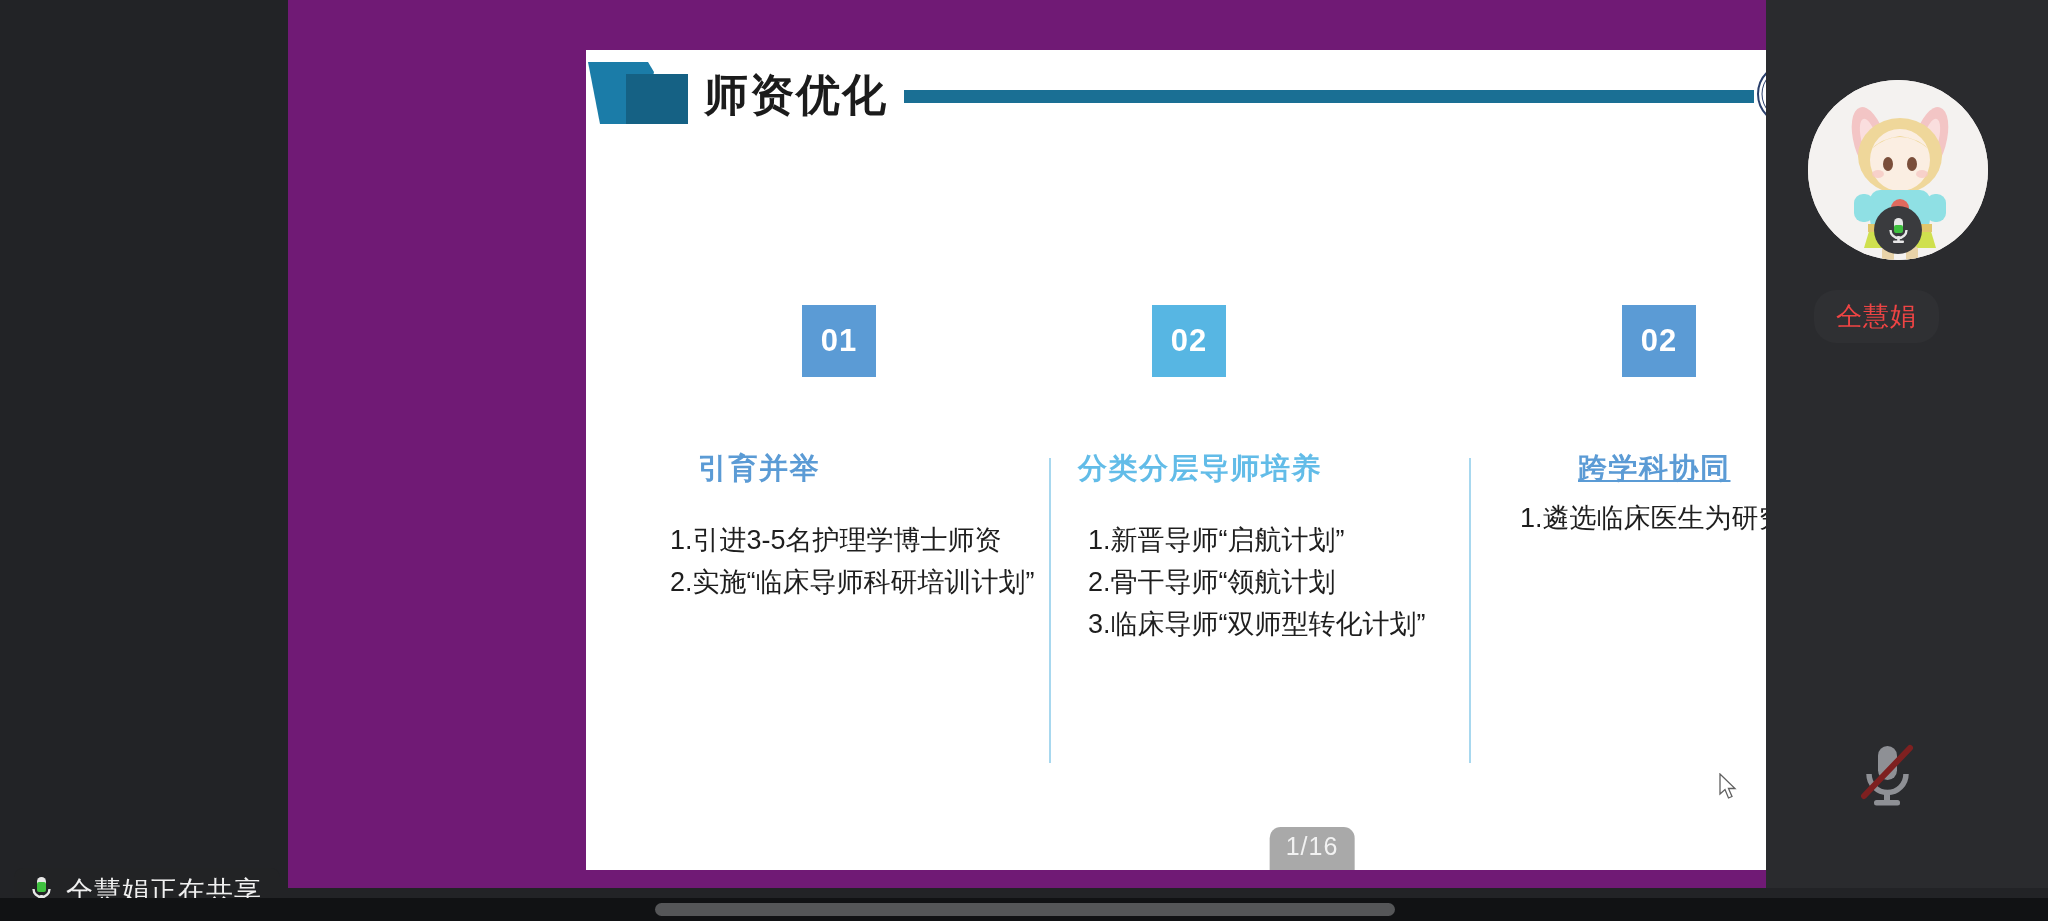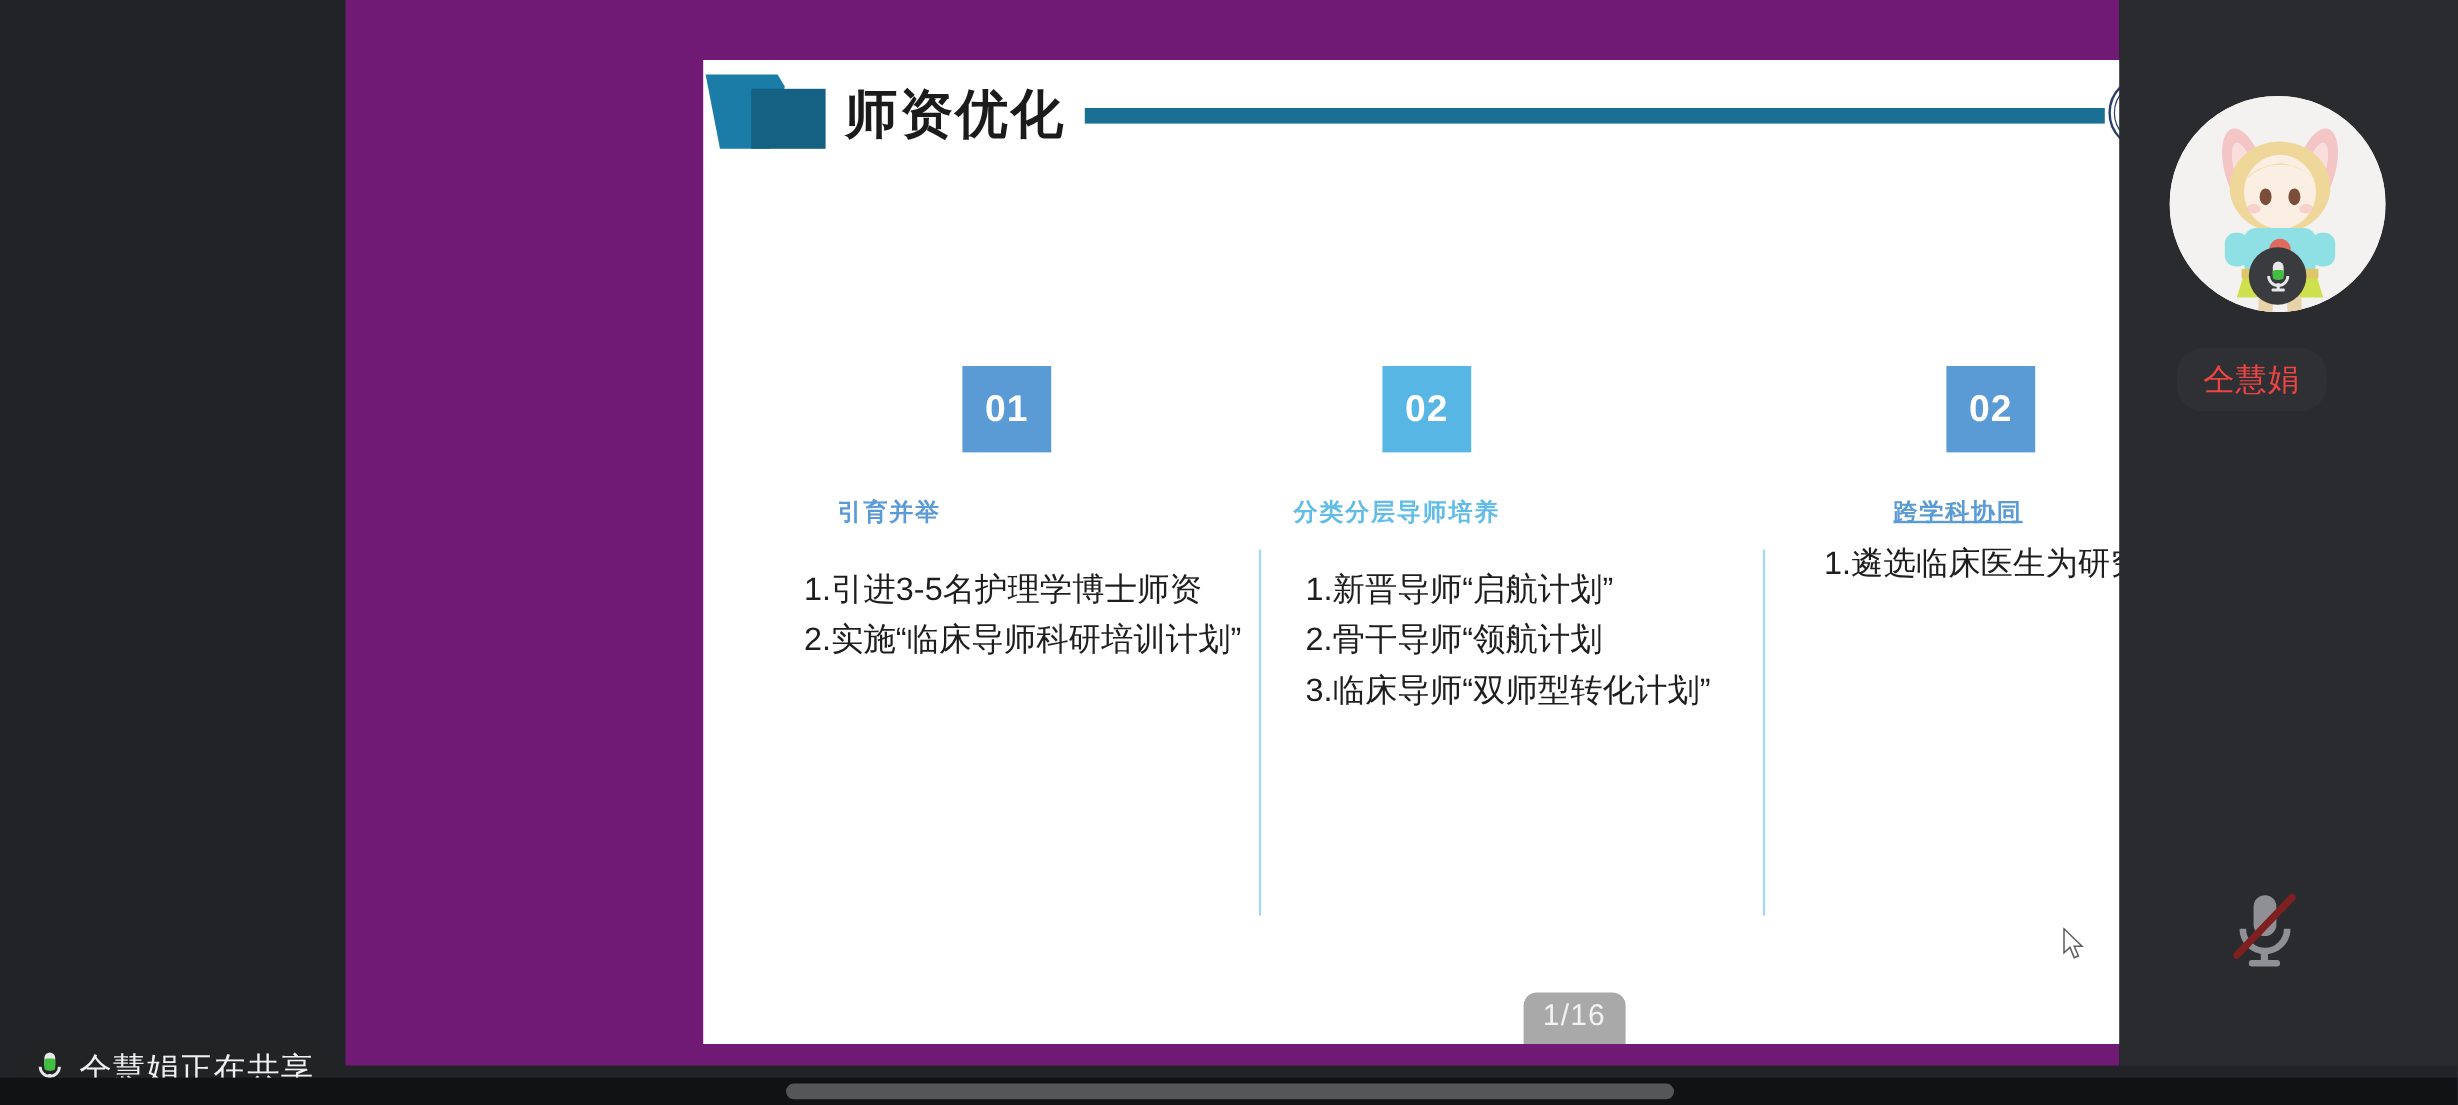--- a/index.html
+++ b/index.html
@@ -66,22 +66,22 @@
   .num-box {
     width: 74px; height: 72px;
     display: flex; align-items: center; justify-content: center;
     color: #ffffff; font-size: 31px; font-weight: bold; letter-spacing: 1px;
   }
   .col-1 .num-box { margin-left: 156px; }
   .col-2 .num-box { margin-left: 86px; }
   .col-3 .num-box { margin-left: 136px; }
 
   .col-head {
-    margin-top: 36px;
-    font-size: 20px; font-weight: bold; letter-spacing: 1.5px;
+    margin-top: 72px;
+    font-size: 29px; font-weight: bold; letter-spacing: 1.5px;
     text-align: center; white-space: nowrap;
   }
   .col-1 .col-head { text-align: left; padding-left: 52px; }
   .col-2 .col-head { text-align: left; padding-left: 12px; }
   .col-3 .col-head { text-align: left; padding-left: 92px; text-decoration: underline; }
 
   .col-body { margin-top: 30px; }
   .body-line {
     font-size: 27px; color: #1e1e1e; line-height: 1.56;
     white-space: nowrap;

